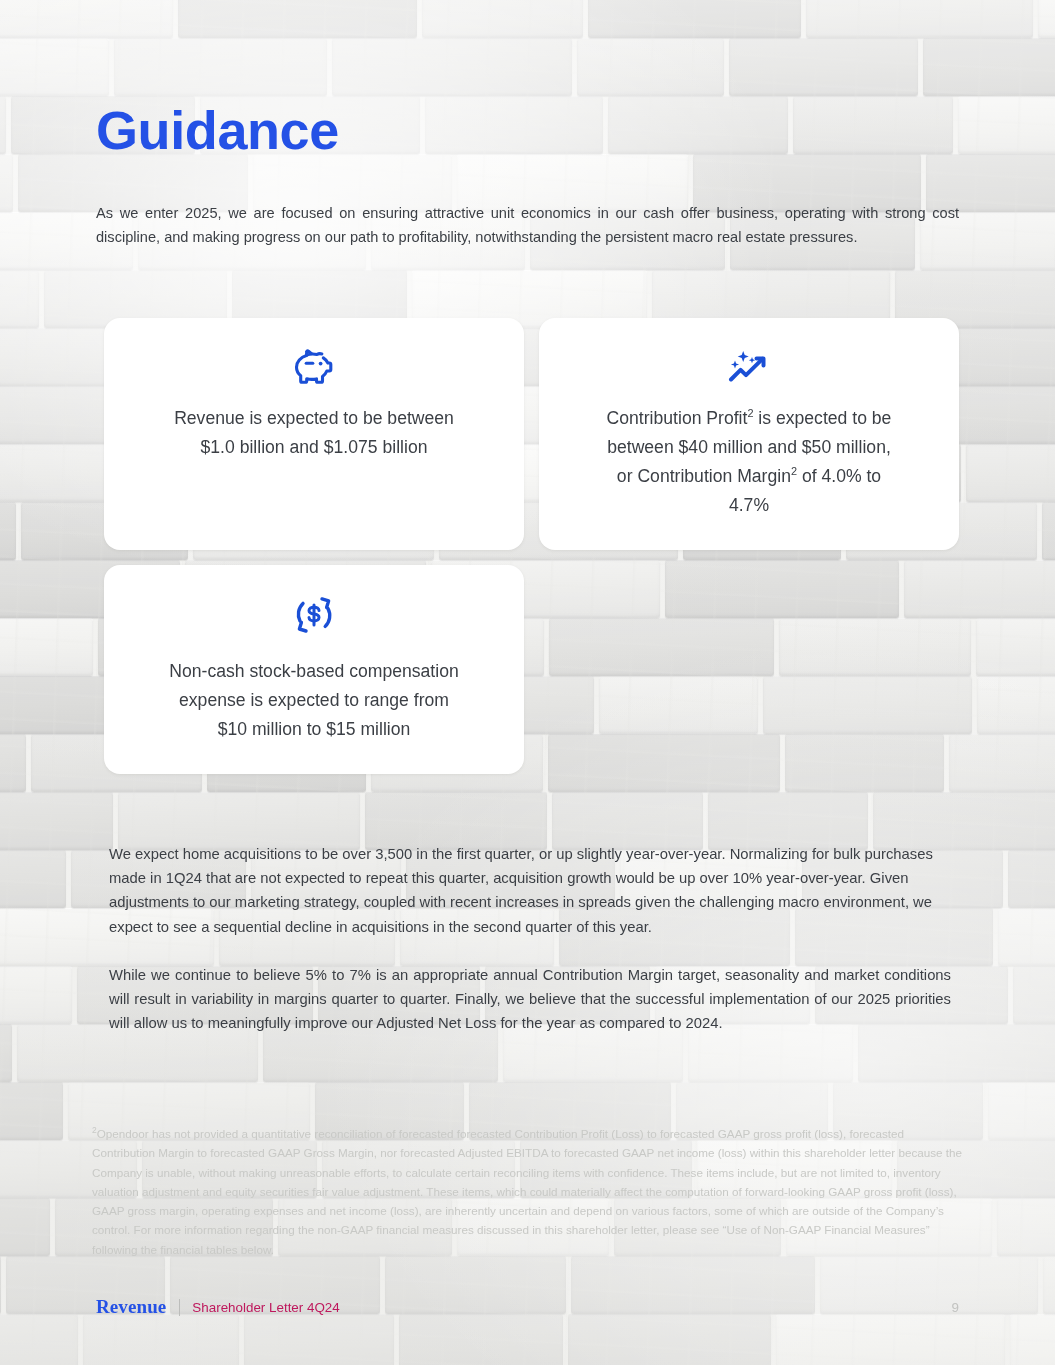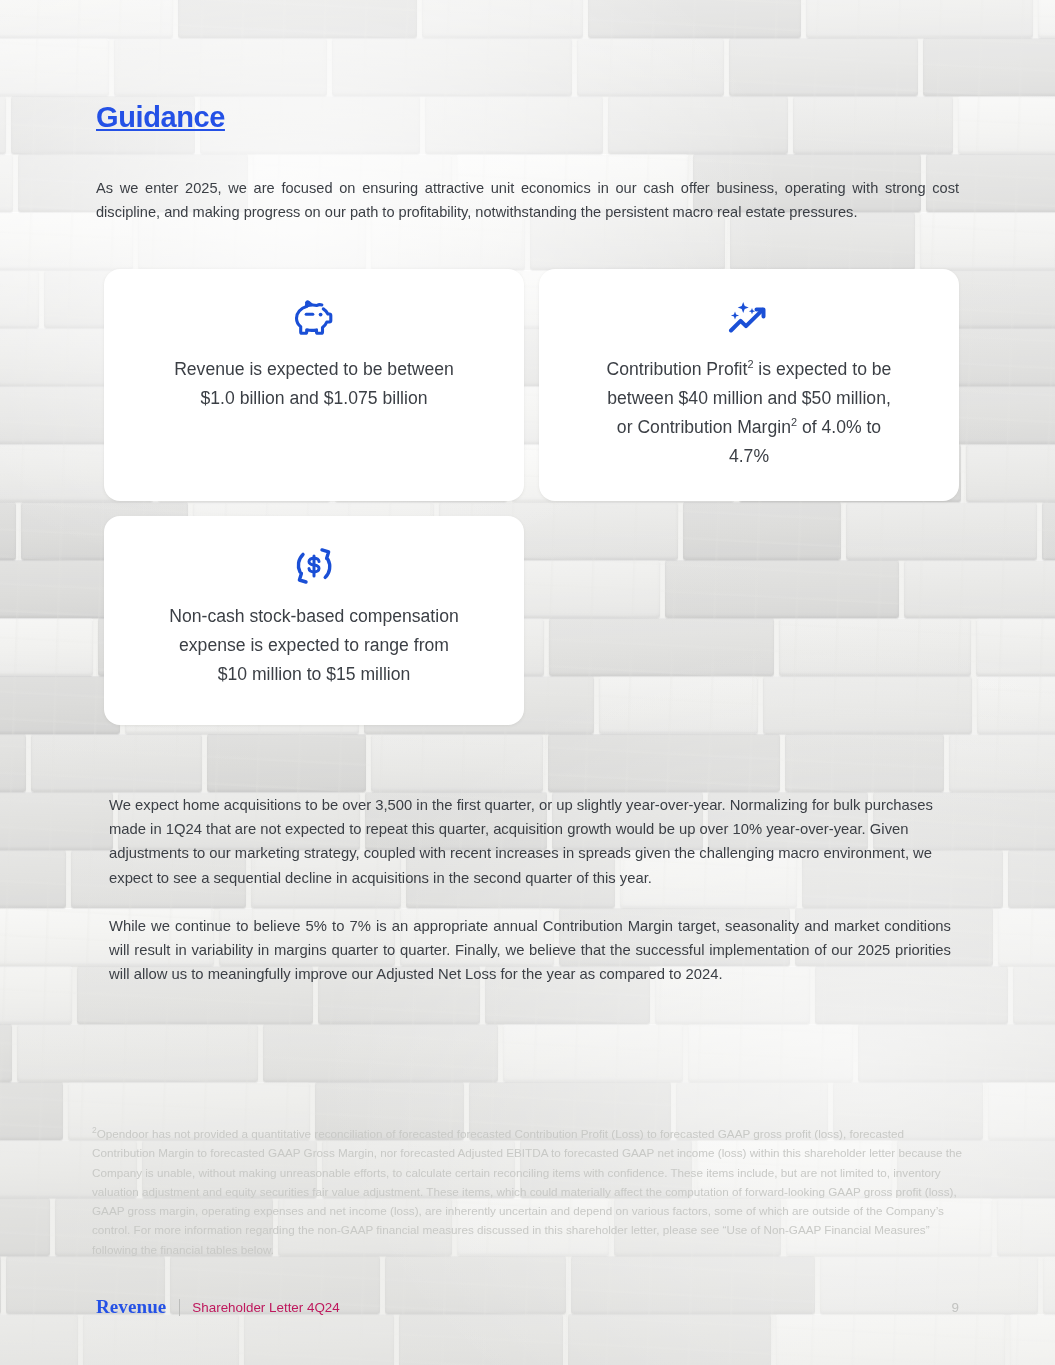--- a/index.html
+++ b/index.html
@@ -66,60 +66,59 @@
   }
 
   .content {
     position: absolute;
     left: 96px;
     right: 96px;
     top: 0;
   }
 
   h1.page-title {
-    font-size: 29px;
+    font-size: 54px;
     line-height: 1.0;
     font-weight: 700;
     color: #2451e6;
     letter-spacing: -0.4px;
     margin-top: 103px;
     margin-bottom: 0;
-    text-decoration: underline;
   }
 
   p.body-para {
     font-size: 14.6px;
     line-height: 24px;
     color: #3b3f45;
     text-align: justify;
     text-justify: inter-word;
   }
 
   #intro-para { margin-top: 44px; }
   #lead-in-para { margin-top: 23px; text-align: left; }
 
   
   .cards {
-    margin-top: 45px;
+    margin-top: 69px;
     display: grid;
     grid-template-columns: 1fr 1fr;
     gap: 15px 15px;
     padding-left: 8px;
   }
   .card {
     background: #ffffff;
     border-radius: 16px;
     box-shadow: 0 1px 3px rgba(120,120,118,0.13);
     padding: 28px 34px 30px 34px;
     min-height: 198px;
     display: flex;
     flex-direction: column;
     align-items: center;
   }
-  .card.tall { min-height: 209px; }
+  .card.tall { min-height: 209px; justify-content: space-between; }
 
   .card-icon {
     height: 44px;
     display: flex;
     align-items: center;
     justify-content: center;
     margin-bottom: 14px;
   }
   .card-icon svg { display: block; }
 

